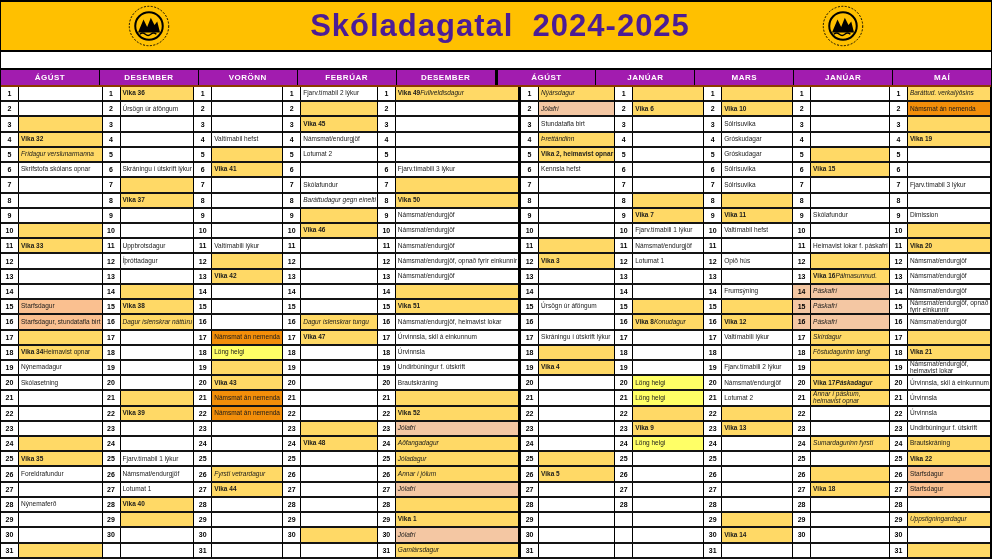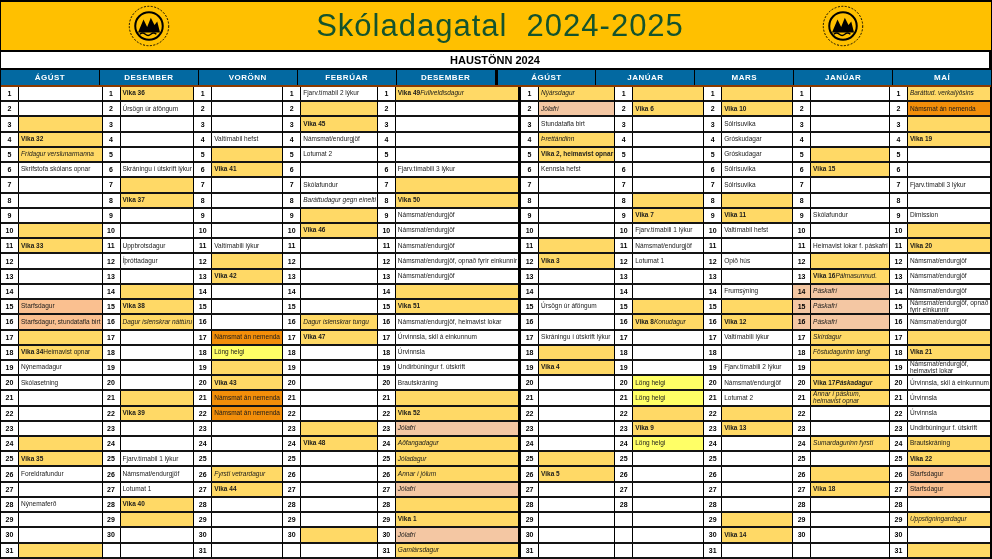--- a/index.html
+++ b/index.html
@@ -9,21 +9,21 @@
     border-left:1px solid #000;border-right:1px solid #000;box-sizing:border-box;
     background:#fff;
   }
   
   .banner{
     height:48px;border-top:2px solid #000;border-bottom:2px solid #000;
     display:flex;align-items:center;justify-content:center;position:relative;
     box-sizing:content-box;
   }
   .banner-title{
-    font-size:31px;font-weight:normal;color:#14532d;letter-spacing:1px;white-space:pre;margin-left:8px;
+    font-size:31px;font-weight:bold;color:#4c1d95;letter-spacing:1px;white-space:pre;margin-left:8px;
   }
   .logo{position:absolute;top:2px;width:44px;height:44px;}
   .logo.left{left:126px;}
   .logo.right{right:126px;}
   
   .semesters{display:flex;height:16px;border-bottom:2px solid #000;}
   .semester{
     flex:1;background:#fff;display:flex;align-items:center;justify-content:center;
     font-size:11px;font-weight:bold;color:#000;
   }
@@ -75,24 +75,23 @@
     <svg class="logo right" viewBox="0 0 48 48" aria-hidden="true">
       <circle cx="24" cy="24" r="23" fill="#FFC000"></circle>
       <circle cx="24" cy="24" r="21.5" fill="none" stroke="#000" stroke-width="1" stroke-dasharray="2.2 1.6"></circle>
       <circle cx="24" cy="24" r="15" fill="none" stroke="#000" stroke-width="2.2"></circle>
       <path d="M12 31 L18 17 L22 25 L26 15 L30 23 L33 19 L36 31 Z" fill="#000"></path>
       <path d="M14 33 q3 -2.5 6 0 q3 2.5 6 0 q3 -2.5 6 0" fill="none" stroke="#000" stroke-width="1.6"></path>
     </svg>
   </div>
 
   <div class="semesters">
-    <div class="semester">HAUSTÖNN 2024</div>
   </div>
 
-  <div class="month-headers" style="background: #0369a1; border-bottom-color: rgb(140, 58, 0);">
+  <div class="month-headers" style="background: #a21caf; border-bottom-color: rgb(140, 58, 0);">
       <div class="month-header">ÁGÚST</div>
       <div class="month-header">DESEMBER</div>
       <div class="month-header">VORÖNN</div>
       <div class="month-header">FEBRÚAR</div>
       <div class="month-header">DESEMBER</div>
       <div class="month-header sem-split">ÁGÚST</div>
       <div class="month-header">JANÚAR</div>
       <div class="month-header">MARS</div>
       <div class="month-header">JANÚAR</div>
       <div class="month-header">MAÍ</div>

